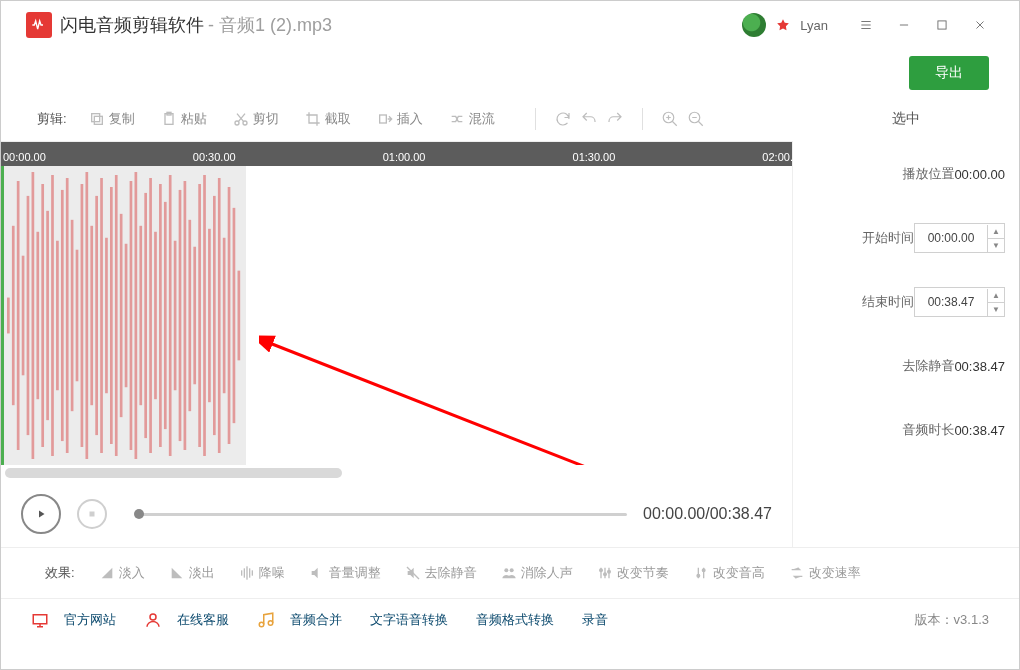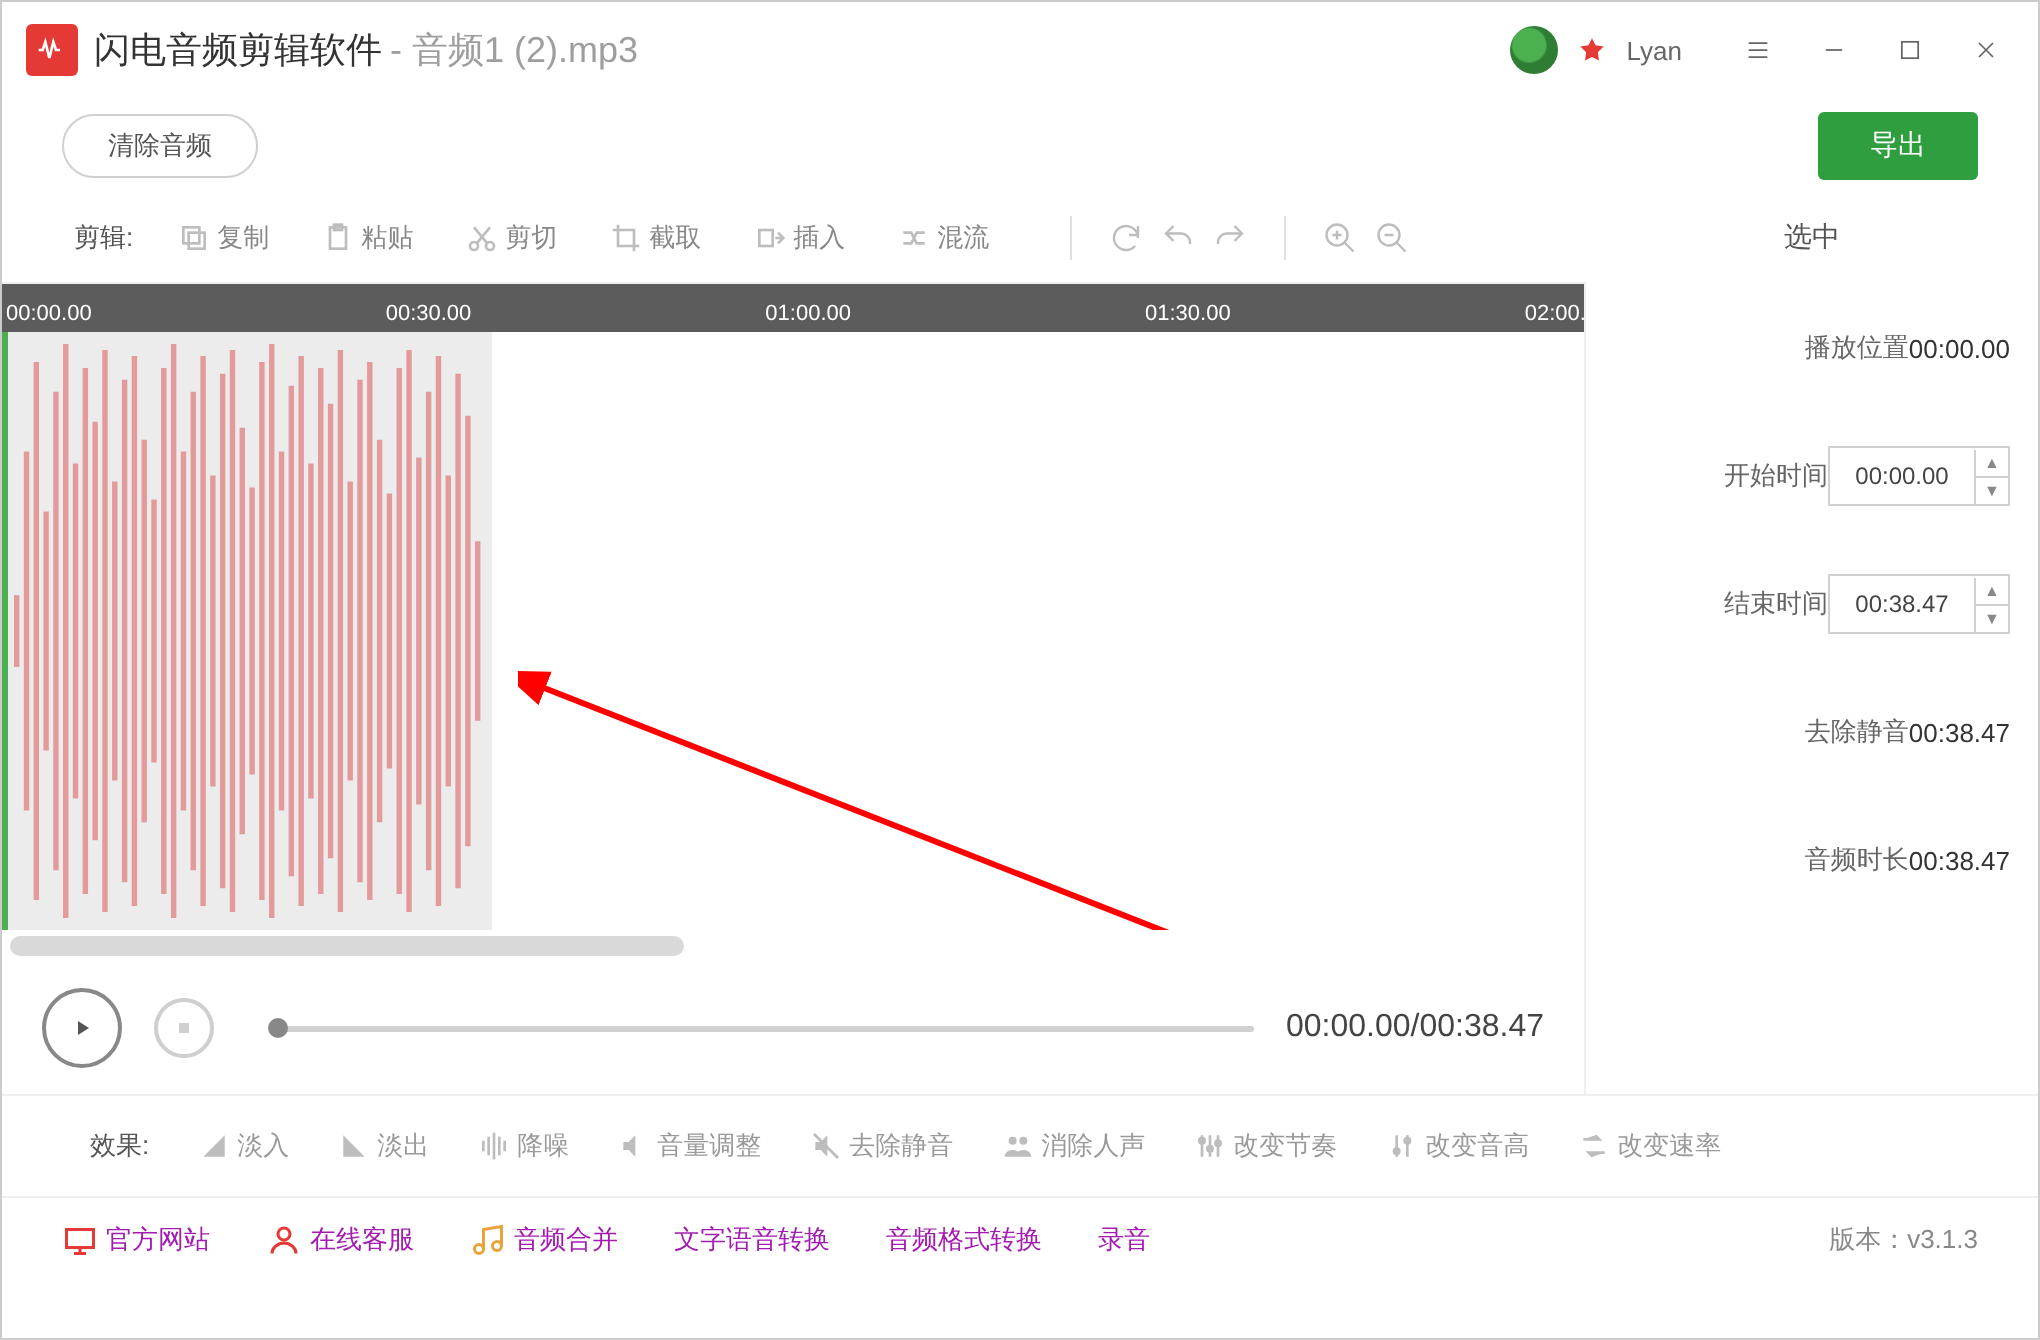--- a/index.html
+++ b/index.html
@@ -1,17 +1,17 @@
 <!DOCTYPE html>
 <html><head>
 <meta charset="utf-8">
 <style>
   html,body{margin:0;padding:0;font-family:"Microsoft YaHei",Arial,sans-serif;font-size:13px;color:#444;background:#fff}
   body{border:1px solid #ccc;width:1018px;height:668px;position:relative;overflow:hidden}
-  .titlebar{height:48px;display:flex;align-items:center;padding:0 12px}
+  .titlebar{height:48px;display:flex;align-items:center;padding:0 25px}
   .app-logo{width:26px;height:26px;background:#e53935;border-radius:3px;display:flex;align-items:center;justify-content:center;margin-right:8px}
   .app-logo svg{width:16px;height:16px;fill:#fff}
   .title-main{font-size:18px;color:#333}
   .title-file{font-size:18px;color:#9e9e9e;margin-left:4px}
   .title-right{margin-left:auto;display:flex;align-items:center;gap:10px}
   .avatar{width:24px;height:24px;border-radius:50%;background:radial-gradient(circle at 40% 40%,#4caf50 0 40%,#2e7d32 45% 100%)}
   .vip-badge{width:14px;height:14px}
   .username{color:#666;margin-right:14px}
   .win-btn{width:28px;height:28px;display:flex;align-items:center;justify-content:center;color:#888;cursor:pointer}
   .win-btn svg{width:14px;height:14px;stroke:#666;stroke-width:1.5;fill:none}
@@ -53,21 +53,21 @@
   .spin{display:flex;align-items:center;border:1px solid #d0d0d0;height:28px}
   .spin-val{width:72px;text-align:center;font-size:12px}
   .spin-btns{display:flex;flex-direction:column;border-left:1px solid #d0d0d0}
   .spin-btns div{width:16px;height:13px;display:flex;align-items:center;justify-content:center;cursor:pointer;font-size:8px;color:#888}
   .spin-btns div:first-child{border-bottom:1px solid #d0d0d0}
   .fx-bar{height:50px;display:flex;align-items:center;border-top:1px solid #eee;padding:0 44px;color:#9a9a9a}
   .fx-label{color:#555;margin-right:24px}
   .fx-item{display:flex;align-items:center;gap:4px;margin-right:24px;cursor:pointer;white-space:nowrap}
   .fx-item svg{width:16px;height:16px;fill:#bdbdbd}
   .footer{height:42px;display:flex;align-items:center;border-top:1px solid #eee;padding:0 30px;font-size:13px}
-  .foot-item{display:flex;align-items:flex-end;gap:4px;margin-right:28px;cursor:pointer;color:#a21caf}
+  .foot-item{display:flex;align-items:flex-end;gap:15px;margin-right:28px;cursor:pointer;color:#0c4a6e}
   .foot-item svg{width:18px;height:18px}
   .version{margin-left:auto;color:#888}
 </style>
 </head>
 <body>
 
 <div class="titlebar">
   <div class="app-logo">
     <svg viewBox="0 0 24 24">
         <path d="M2 12h3l2-6 3 12 3-12 2 6h3" stroke="#fff" stroke-width="2" fill="none"></path>
@@ -98,21 +98,20 @@
       </div>
     <div class="win-btn">
         <svg viewBox="0 0 24 24">
           <path d="M6 6l12 12M18 6L6 18"></path>
         </svg>
       </div>
   </div>
 </div>
 
 <div class="toolbar">
-  <button class="pill-btn">清除音频</button>
   <button class="export-btn">导出</button>
 </div>
 
 <div style="display:flex">
  <div style="flex:1">
   <div class="edit-bar">
     <span class="edit-label">剪辑:</span>
     <div class="edit-item">
           <svg viewBox="0 0 24 24" fill="none" stroke="#bdbdbd" stroke-width="2">
             <rect x="8" y="8" width="12" height="12"></rect>

